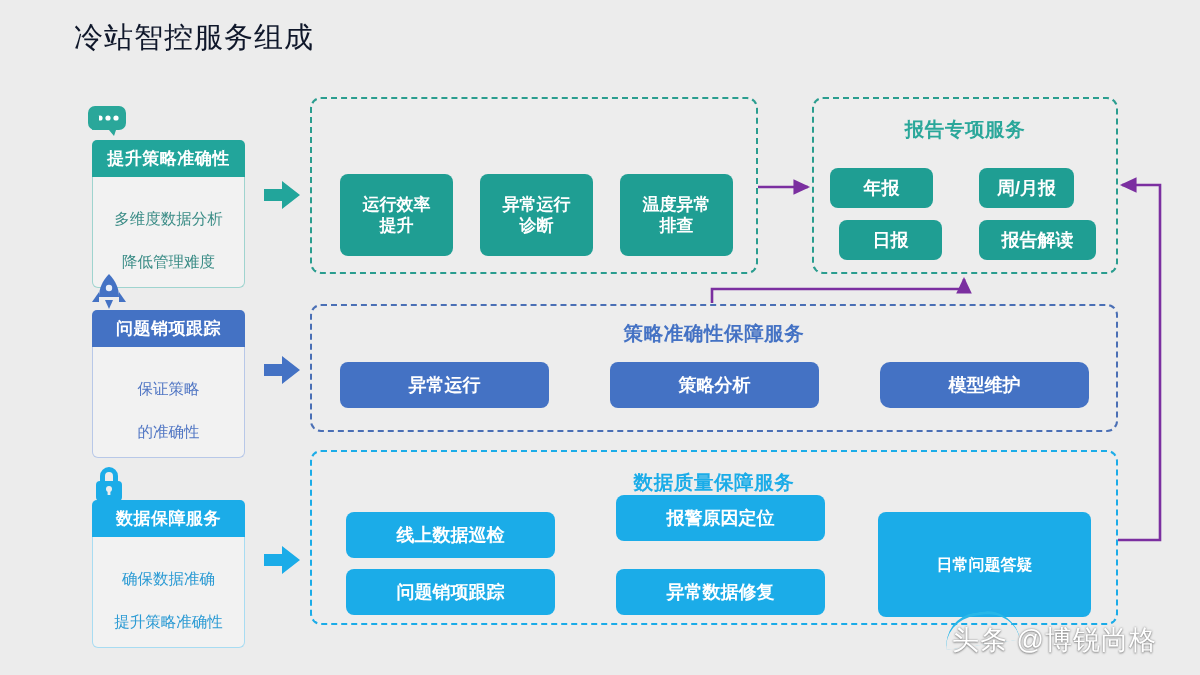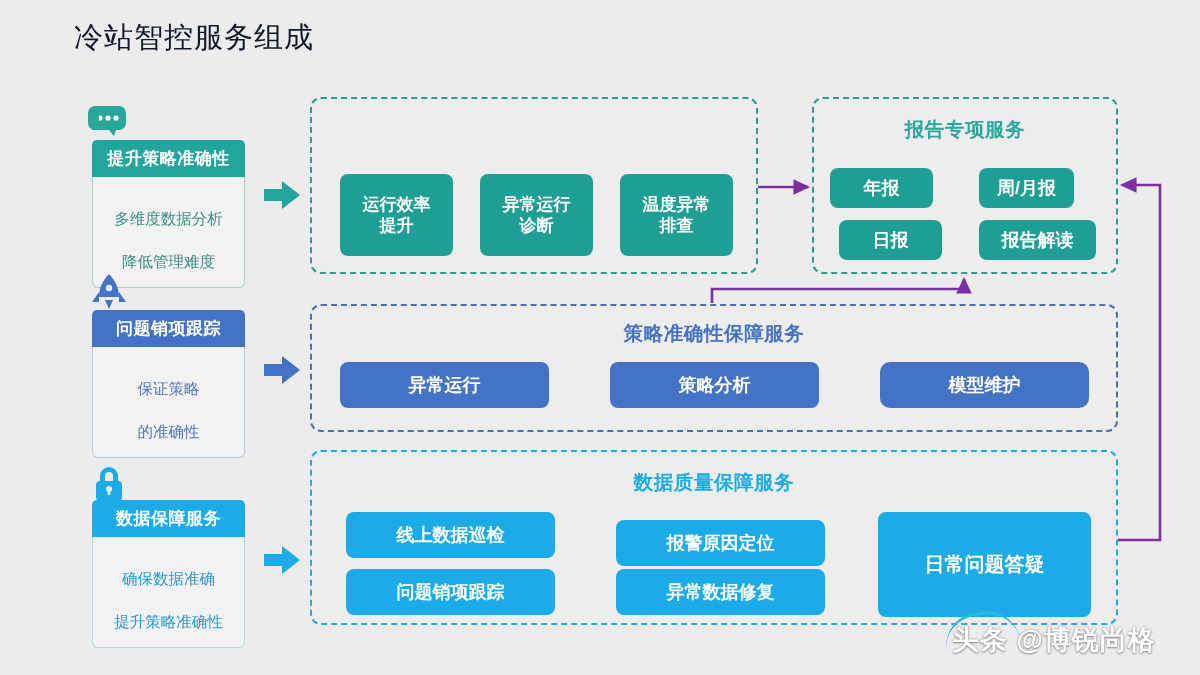--- a/index.html
+++ b/index.html
@@ -84,21 +84,21 @@
   .c-teal{background:#1F9E93;}
   .c-blue{background:#4472C4;}
   .c-cyan{background:#1BACE8;}
 
   
   #wires{position:absolute;left:0;top:0;width:1200px;height:675px;pointer-events:none;}
 
   
   .watermark{
     position:absolute;left:952px;top:622px;
-    font-size:27px;font-weight:bold;color:#FFFFFF;
+    font-size:27px;font-weight:normal;color:#FFFFFF;
     text-shadow:0 0 2px rgba(120,120,120,.85),0 1px 2px rgba(90,90,90,.6);
     letter-spacing:1px;white-space:nowrap;
   }
   .wm-arc{
     position:absolute;left:944px;top:612px;
     width:74px;height:30px;
     border:3px solid #29B6E8;
     border-bottom:none;border-left:none;border-right:none;
     border-radius:60px 60px 0 0;
     transform:rotate(-8deg);
@@ -212,22 +212,22 @@
 
     <div class="chip c-blue" style="left:28px;top:56px;width:209px;height:46px;font-size:18px;">异常运行</div>
     <div class="chip c-blue" style="left:298px;top:56px;width:209px;height:46px;font-size:18px;">策略分析</div>
     <div class="chip c-blue" style="left:568px;top:56px;width:209px;height:46px;font-size:18px;border-radius:10px;">模型维护</div>
   </div>
 
   <div class="panel p-cyan" style="left:310px;top:450px;width:808px;height:175px;">
     <div class="panel-title t-cyan" style="top:17px;">数据质量保障服务</div>
 
     <div class="chip c-cyan" style="left:34px;top:60px;width:209px;height:46px;font-size:18px;">线上数据巡检</div>
-    <div class="chip c-cyan" style="left:304px;top:68px;width:209px;height:46px;font-size:18px;">报警原因定位</div>
-    <div class="chip c-cyan" style="left:566px;top:60px;width:213px;height:105px;font-size:20px;">日常问题答疑</div>
+    <div class="chip c-cyan" style="left:304px;top:43px;width:209px;height:46px;font-size:18px;">报警原因定位</div>
+    <div class="chip c-cyan" style="left:566px;top:60px;width:213px;height:105px;font-size:16px;">日常问题答疑</div>
     <div class="chip c-cyan" style="left:34px;top:117px;width:209px;height:46px;font-size:18px;">问题销项跟踪</div>
     <div class="chip c-cyan" style="left:304px;top:117px;width:209px;height:46px;font-size:18px;">异常数据修复</div>
   </div>
 
   <svg id="wires" viewBox="0 0 1200 675">
     <defs>
       <marker id="ah" markerWidth="7" markerHeight="7" refX="5.6" refY="3" orient="auto">
         <path d="M0 0 L6.4 3 L0 6 z" fill="#7B2FA0"></path>
       </marker>
     </defs>

